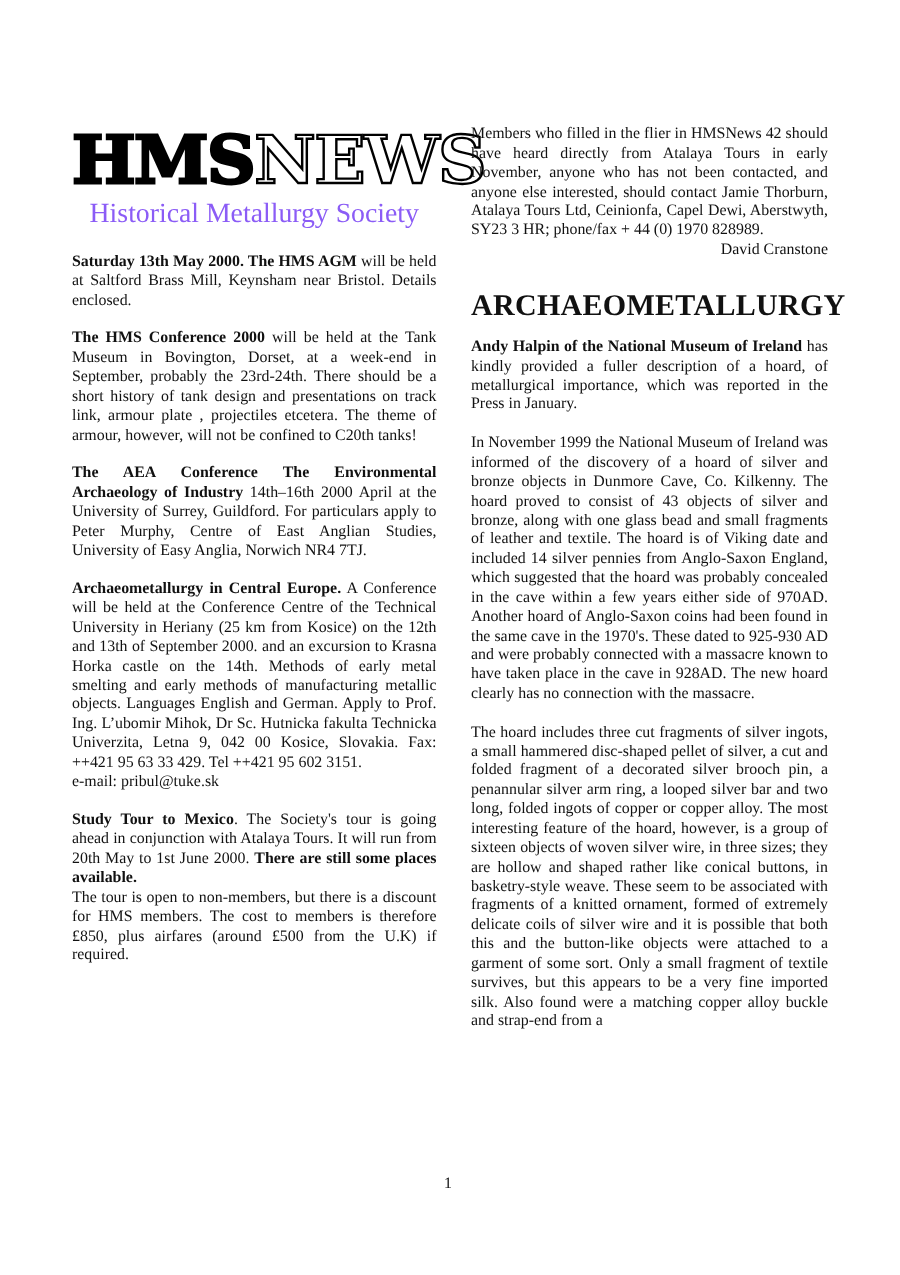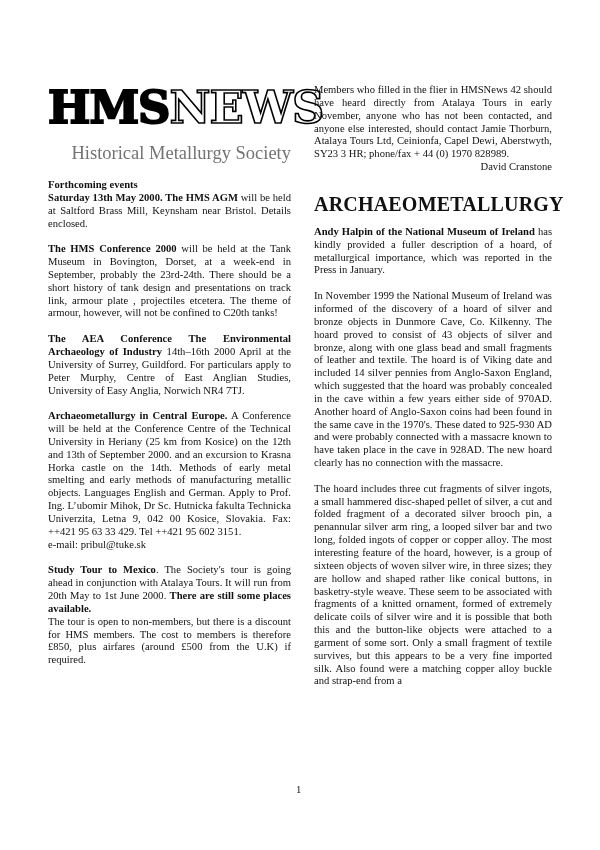--- a/index.html
+++ b/index.html
@@ -9,21 +9,21 @@
   .col { position: absolute; font-size: 10.6px; line-height: 12.85px; text-align: justify; }
   .col-left { left: 48px; top: 64px; width: 243px; }
   .col-right { left: 314px; top: 68px; width: 238px; }
   p { margin: 0 0 12.85px 0; }
   b, .b { font-weight: bold; }
   .logo { position: relative; height: 44px; margin-top: 6px; white-space: nowrap;
           font-family: "DejaVu Serif", "Liberation Serif", serif; font-weight: bold;
           font-size: 44px; line-height: 44px; letter-spacing: -1px; transform: scaleX(1.02); transform-origin: left; }
   .logo .solid { color: #000; -webkit-text-stroke: 2px #000; }
   .logo .outline { color: #fff; -webkit-text-stroke: 1.6px #000; }
-  .subtitle { font-size: 18.5px; line-height: 22px; margin-top: 12px; text-align: right; color: #737373; }
+  .subtitle { font-size: 18.5px; line-height: 22px; margin-top: 2px; text-align: center; color: #8b5cf6; }
   .issue-row { display: flex; justify-content: space-between; margin-top: 34px; font-weight: bold;
                font-size: 17px; line-height: 20px; }
   .issue-row .num { padding-left: 2px; }
   .spacer-small { height: 15px; }
   .heading { font-weight: bold; }
   .sig { text-align: right; }
   .section-title { font-weight: bold; font-size: 20px; line-height: 20px; margin: 20px 0 12px 0; letter-spacing: 0.2px; text-align: center; }
   .page-number { position: absolute; left: 296px; top: 768px; font-size: 10.6px; }
   .nowrap-left { text-align: left; }
 </style>
@@ -34,21 +34,20 @@
 
   <div class="col col-left">
     <div class="logo">
       <span class="solid">HMS</span><span class="outline">NEWS</span>
     </div>
     <div class="subtitle">Historical Metallurgy Society</div>
 
 
     <div class="spacer-small"></div>
 
-    <div class="heading nowrap-left">Forthcoming events</div>
     <p><b>Saturday 13th May 2000. The HMS AGM</b><span> will be held at Saltford Brass Mill, Keynsham near Bristol. Details enclosed.</span></p>
 
     <p><b>The HMS Conference 2000</b><span> will be held at the Tank Museum in Bovington, Dorset, at a week-end in September, probably the 23rd-24th. There should be a short history of tank design and presentations on track link, armour plate , projectiles etcetera. The theme of armour, however, will not be confined to C20th tanks!</span></p>
 
     <p><b>The AEA Conference The Environmental Archaeology of Industry</b><span> 14th–16th 2000 April at the University of Surrey, Guildford. For particulars apply to Peter Murphy, Centre of East Anglian Studies, University of Easy Anglia, Norwich NR4 7TJ.</span></p>
 
     <p><b>Archaeometallurgy in Central Europe.</b><span> A Conference will be held at the Conference Centre of the Technical University in Heriany (25 km from Kosice) on the 12th and 13th of September 2000. and an excursion to Krasna Horka castle on the 14th. Methods of early metal smelting and early methods of manufacturing metallic objects. Languages English and German. Apply to Prof. Ing. L’ubomir Mihok, Dr Sc. Hutnicka fakulta Technicka Univerzita, Letna 9, 042 00 Kosice, Slovakia. Fax: ++421 95 63 33 429. Tel ++421 95 602 3151.</span><br><span>e-mail: pribul@tuke.sk</span></p>
 
     <p style="margin-bottom:0"><b>Study Tour to Mexico</b><span>. The Society's tour is going ahead in conjunction with Atalaya Tours. It will run from 20th May to 1st June 2000. </span><b>There are still some places available.</b></p>
     <p>The tour is open to non-members, but there is a discount for HMS members. The cost to members is therefore £850, plus airfares (around £500 from the U.K) if required.</p>

